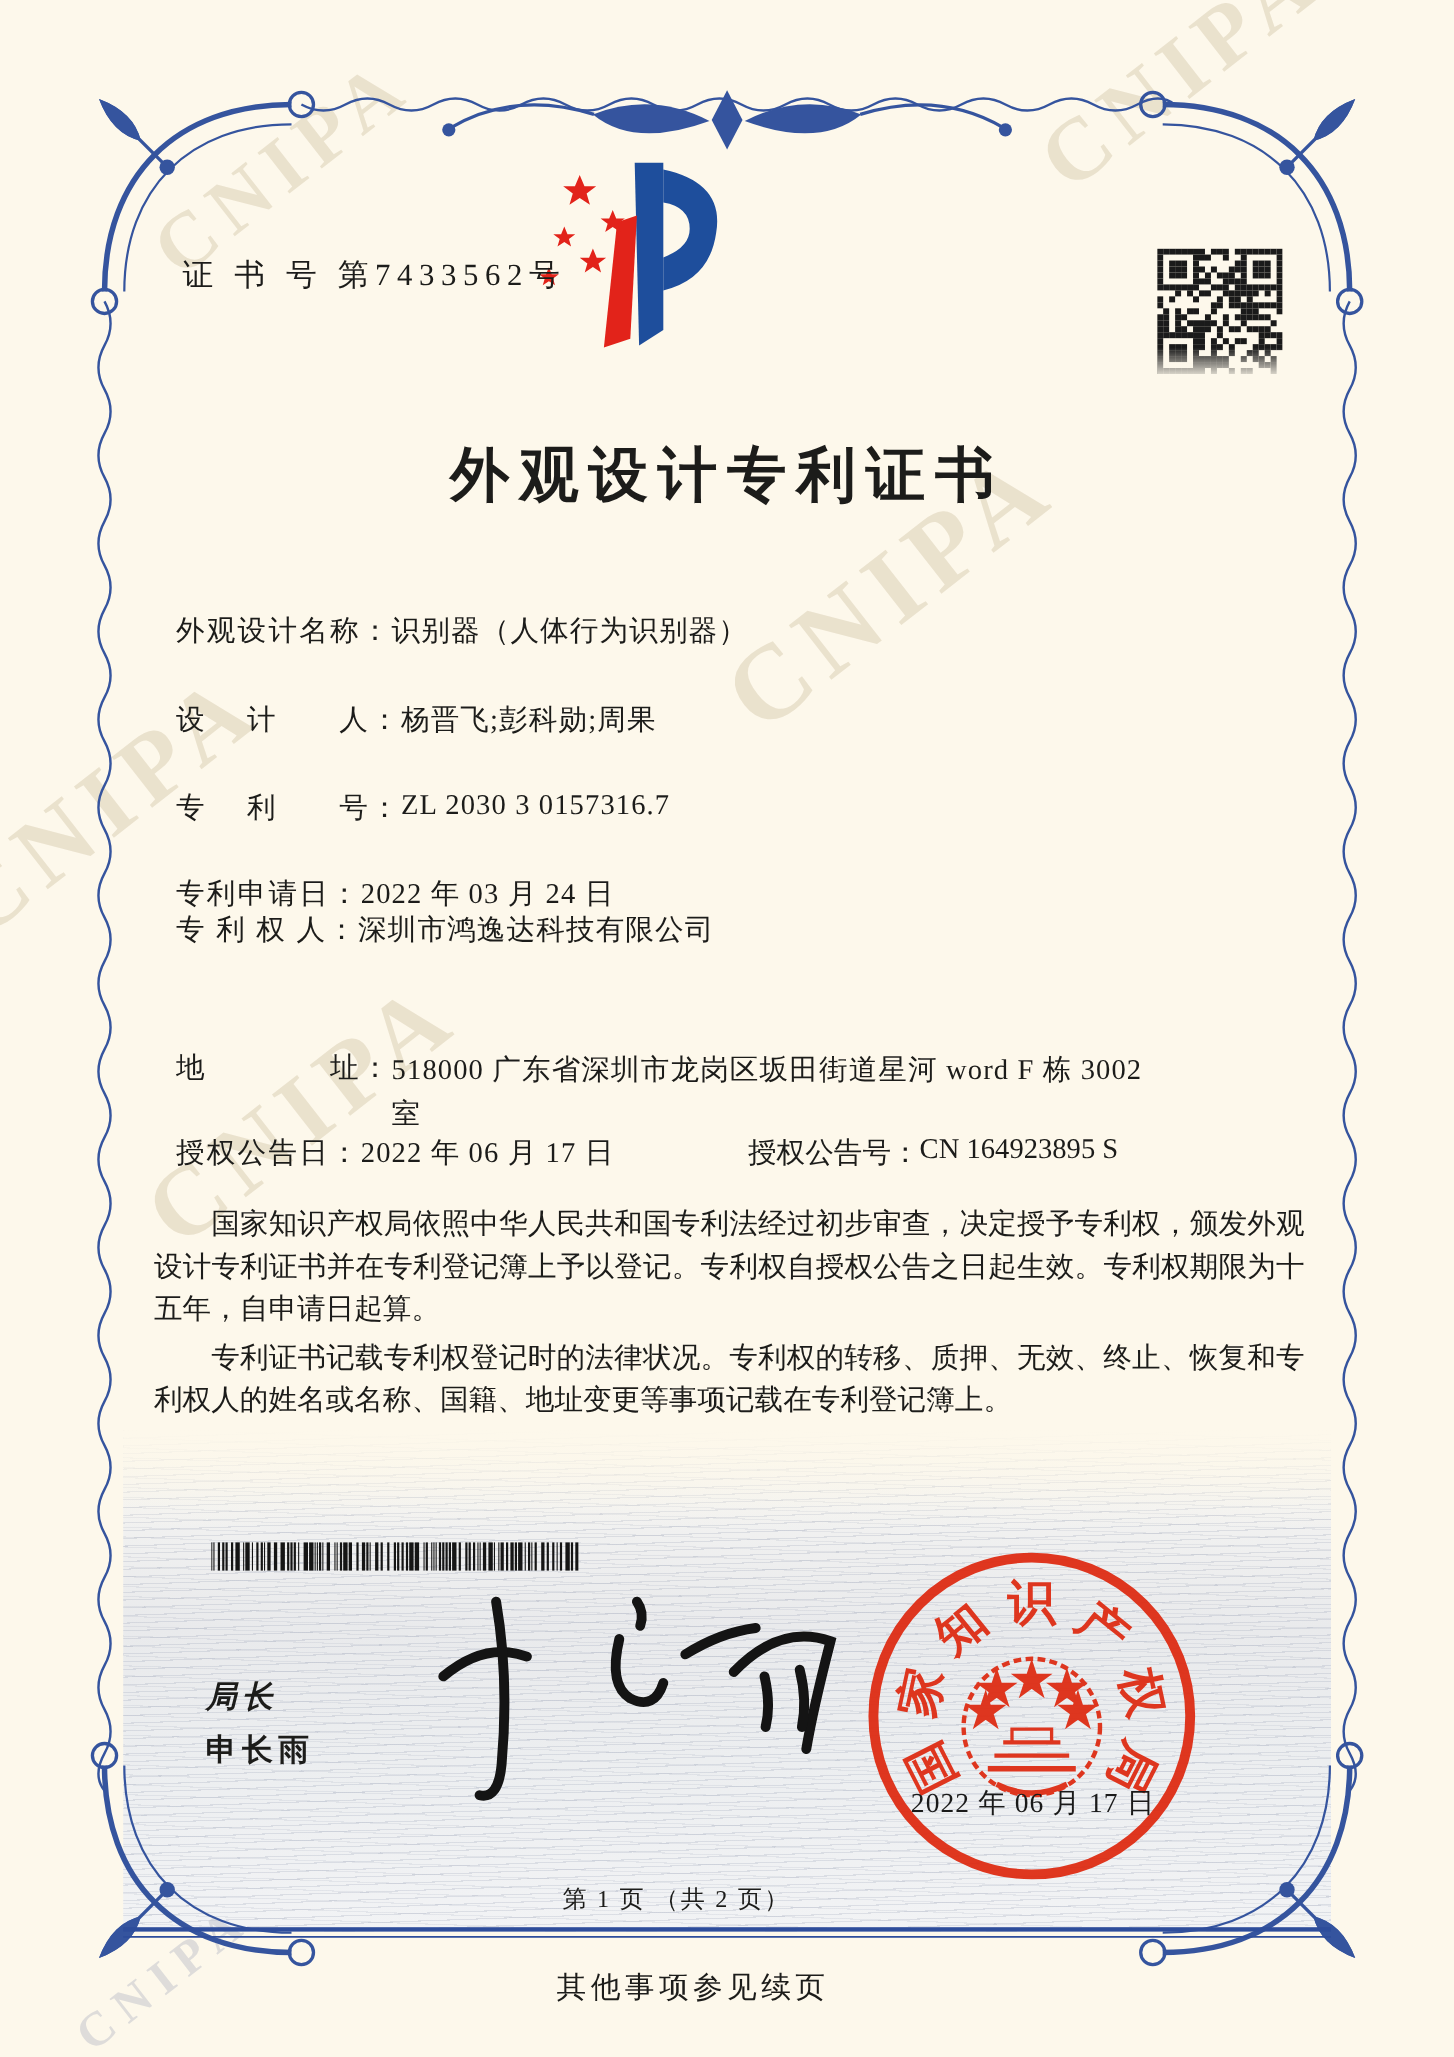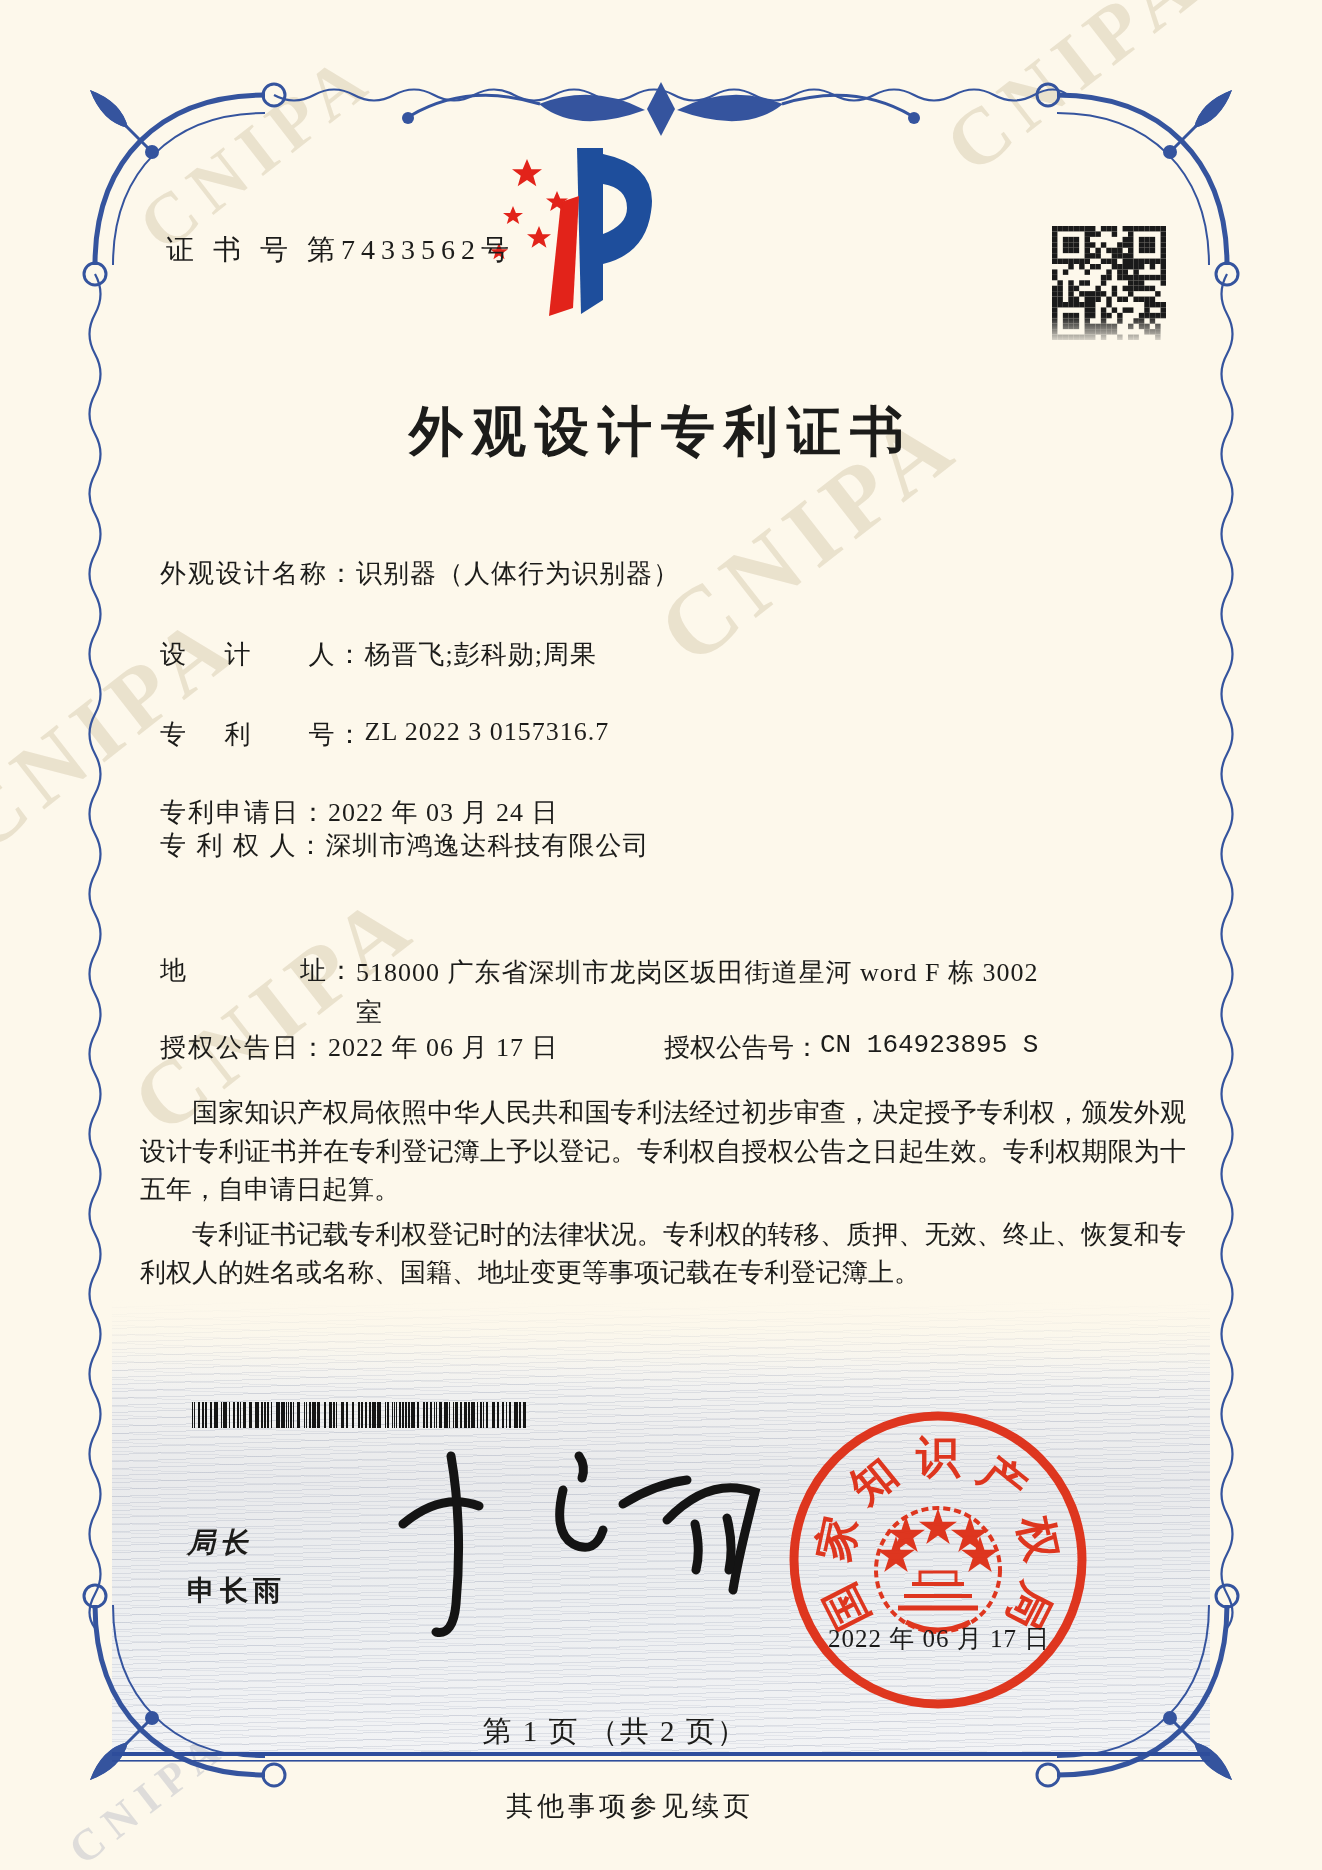--- a/index.html
+++ b/index.html
@@ -20,39 +20,39 @@
   .wm.gray{color:#b9bcc6;opacity:.45;}
   
   #cert-no{left:166px;top:231px;font-size:28px;letter-spacing:6px;z-index:4;}
   #title{left:161px;top:396px;width:1000px;text-align:center;font-size:54px;font-weight:bold;
          letter-spacing:9px;z-index:4;}
   
   .frow{left:160px;z-index:4;font-size:26px;display:flex;}
   .frow .lbl{white-space:pre;letter-spacing:2px;}
   .frow .val{white-space:pre-line;letter-spacing:1px;}
   #row-addr .val{width:880px;line-height:40px;}
-  #grant-right{left:664px;z-index:4;font-size:26px;display:flex;font-family:Liberation Mono, monospace;}
+  #grant-right{left:680px;z-index:4;font-size:26px;display:flex;}
   
   #paras{left:140px;top:1094px;width:1046px;z-index:4;font-size:26px;line-height:38.5px;
          text-align:justify;}
   #paras p{margin:0 0 6px 0;text-indent:2em;}
   
   #barcode{left:192px;top:1402px;z-index:4;}
   
   #director-label{left:187px;top:1524px;font-family:"Liberation Sans",sans-serif;font-weight:bold;
       font-size:28px;letter-spacing:5px;z-index:4;font-style:italic;}
   #director-name{left:187px;top:1572px;font-family:"Liberation Sans",sans-serif;font-weight:bold;
       font-size:28px;letter-spacing:5px;z-index:4;}
   #signature{left:365px;top:1428px;z-index:4;}
   
   #seal{left:778px;top:1400px;z-index:5;opacity:.93;}
   #seal text{font-family:"Liberation Serif",serif;font-weight:bold;font-size:44px;fill:#de2910;}
   #seal-date{left:828px;top:1622px;z-index:6;font-size:25px;letter-spacing:1px;color:#1a1a1a;}
   
-  #page-info{left:455px;top:1712px;width:320px;text-align:center;font-size:29px;
+  #page-info{left:455px;top:1712px;width:320px;text-align:center;font-size:22px;
       letter-spacing:2px;z-index:4;}
   #bottom-note{left:420px;top:1788px;width:420px;text-align:center;font-size:27px;
       letter-spacing:4px;z-index:4;}
   
   #qr{left:1052px;top:226px;z-index:4;}
   #qr-fade{left:1052px;top:316px;width:114px;height:34px;z-index:5;
       background:linear-gradient(180deg,rgba(253,248,235,0),#fdf8eb 85%);}
   #logo{left:465px;top:140px;z-index:4;}
   #border-deco{left:0;top:0;z-index:3;pointer-events:none;}
 </style>
@@ -384,21 +384,21 @@
   <div class="abs frow" style="top:556px;">
     <span class="lbl">外观设计名称：</span>
     <span class="val">识别器（人体行为识别器）</span>
   </div>
   <div class="abs frow" style="top:637px;">
     <span class="lbl">设　 计　　人：</span>
     <span class="val">杨晋飞;彭科勋;周果</span>
   </div>
   <div class="abs frow" style="top:717px;">
     <span class="lbl">专　 利　　号：</span>
-    <span class="val">ZL 2022 3 0157316.7</span>
+    <span class="val">ZL 2030 3 0157316.7</span>
   </div>
   <div class="abs frow" style="top:795px;">
     <span class="lbl">专利申请日：</span>
     <span class="val">2022 年 03 月 24 日</span>
   </div>
   <div class="abs frow" style="top:828px;">
     <span class="lbl">专 利 权 人：</span>
     <span class="val">深圳市鸿逸达科技有限公司</span>
   </div>
   <div class="abs frow" id="row-addr" style="top:953px;">

